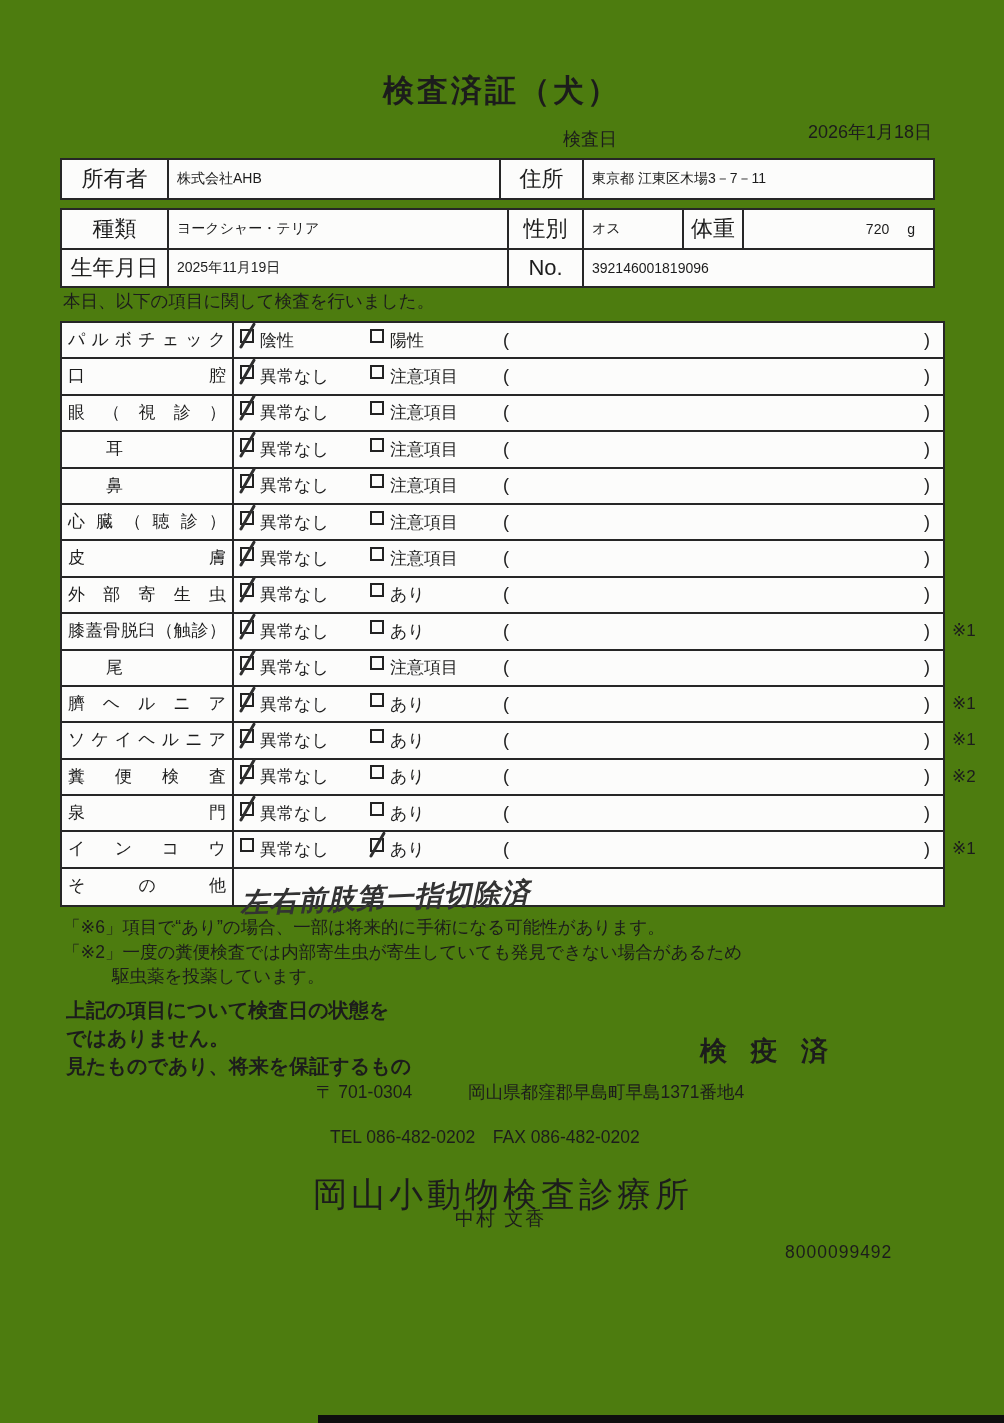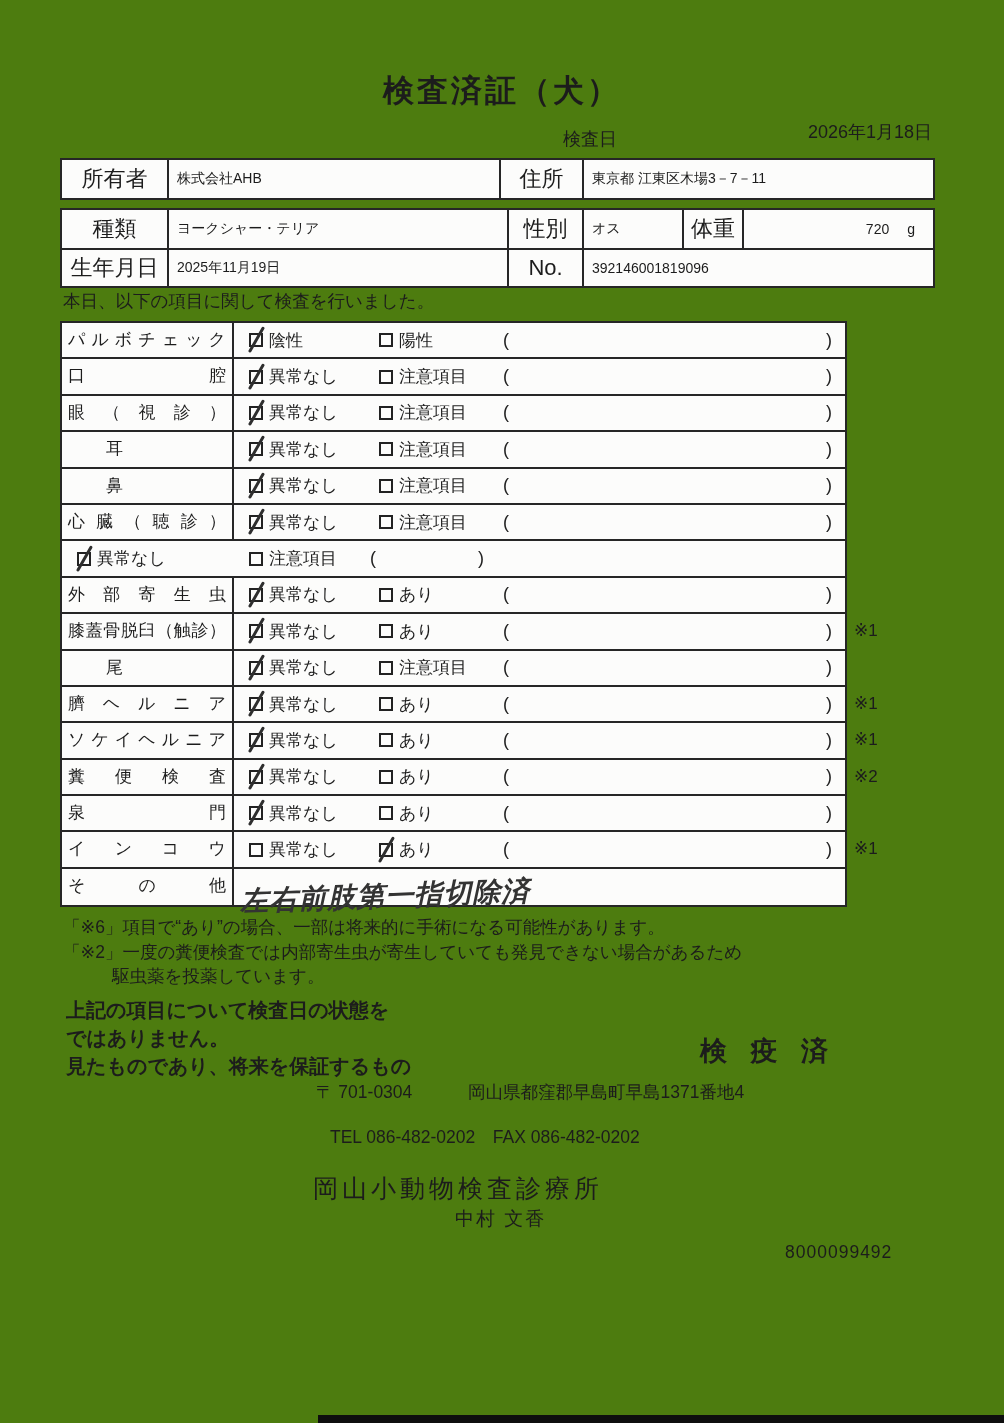--- a/index.html
+++ b/index.html
@@ -23,27 +23,27 @@
   .t-animal { top:208px; }
   .hrow { display:grid; height:38px; }
   .hrow + .hrow { border-top:2px solid #262626; }
   .hcell { display:flex; align-items:center; font-size:22px; padding:0 8px; overflow:hidden; }
   .hcell + .hcell { border-left:2px solid #262626; }
   .hcell.lab { justify-content:center; padding:0 4px; }
   .hcell.big { font-size:14px; }
   .hcell.wt { justify-content:flex-end; gap:18px; padding-right:18px; }
 
   
-  .ctable { position:absolute; left:60px; top:321px; width:787px; border:2px solid #262626; background:#fcfcfb; }
+  .ctable { position:absolute; left:60px; top:321px; width:885px; border:2px solid #262626; background:#fcfcfb; }
   .crow { display:grid; grid-template-columns:172px 130px 133px 1fr; height:36.4px; border-bottom:2px solid #262626; position:relative; align-items:center; overflow:visible; }
   .crow:last-child { border-bottom:none; }
   .clabel { height:100%; border-right:2px solid #262626; padding:0 6px; font-size:17px; line-height:33px; overflow:hidden; }
   .clabel.spread { text-align:justify; text-align-last:justify; }
   .clabel.single { padding-left:44px; text-align:left; }
-  .copt { display:flex; align-items:center; gap:6px; padding-left:15px; font-size:17px; }
+  .copt { display:flex; gap:6px; padding-left:6px; font-size:17px; }
   .cb { width:14px; height:14px; border:2px solid #222; display:inline-block; position:relative; flex:none; background:#fcfcfb; }
   .cb[data-checked="true"]::after {
     content:""; position:absolute; left:4px; top:-10px; width:2.5px; height:29px;
     background:#2e2e2e; transform:rotate(30deg); border-radius:2px;
   }
   .cparen { display:flex; justify-content:space-between; padding:0 13px 0 6px; font-size:18px; color:#222; }
   .cnote { position:absolute; left:calc(100% + 9px); top:6px; font-size:17px; white-space:nowrap; }
   .hand { grid-column:2 / 5; font-size:28px; font-style:italic; font-weight:bold; color:#333;
           transform:rotate(-2deg) translateY(3px); padding-left:6px; letter-spacing:1px; white-space:nowrap; }
 
@@ -53,21 +53,21 @@
   .fn3 { top:964px; left:112px; }
 
   .disclaimer { top:996px; left:66px; font-size:20px; font-weight:bold; line-height:28px; white-space:nowrap; }
 
   .stamp { top:1033px; left:700px; font-size:27px; font-weight:bold; letter-spacing:8px; }
 
   .addr  { top:1080px; font-size:17.5px; }
   .postal { left:316px; }
   .town   { left:468px; }
   .tel   { top:1125px; left:330px; font-size:17.5px; }
-  .clinic{ top:1172px; left:313px; font-size:25px; letter-spacing:4px; }
+  .clinic{ top:1172px; left:313px; font-size:34px; letter-spacing:4px; }
   .vet   { top:1206px; left:455px; font-size:19px; letter-spacing:2px; }
   .serial{ top:1242px; left:785px; font-size:17.5px; letter-spacing:1px; }
 
   .scanbar { position:absolute; left:318px; right:0; bottom:0; height:8px; background:#0e0e0e; }
 </style>
 </head>
 <body>
 
 <div class="page">
 
@@ -205,20 +205,21 @@
         <span>注意項目</span>
       </div>
       <div class="cparen">
         <span>(</span>
         <span>)</span>
       </div>
       <span class="cnote"></span>
     </div>
 
     <div class="crow">
+      <div class="clabel spread">皮膚</div>
       <div class="copt">
         <span class="cb" data-checked="true"></span>
         <span>異常なし</span>
       </div>
       <div class="copt">
         <span class="cb" data-checked="false"></span>
         <span>注意項目</span>
       </div>
       <div class="cparen">
         <span>(</span>

